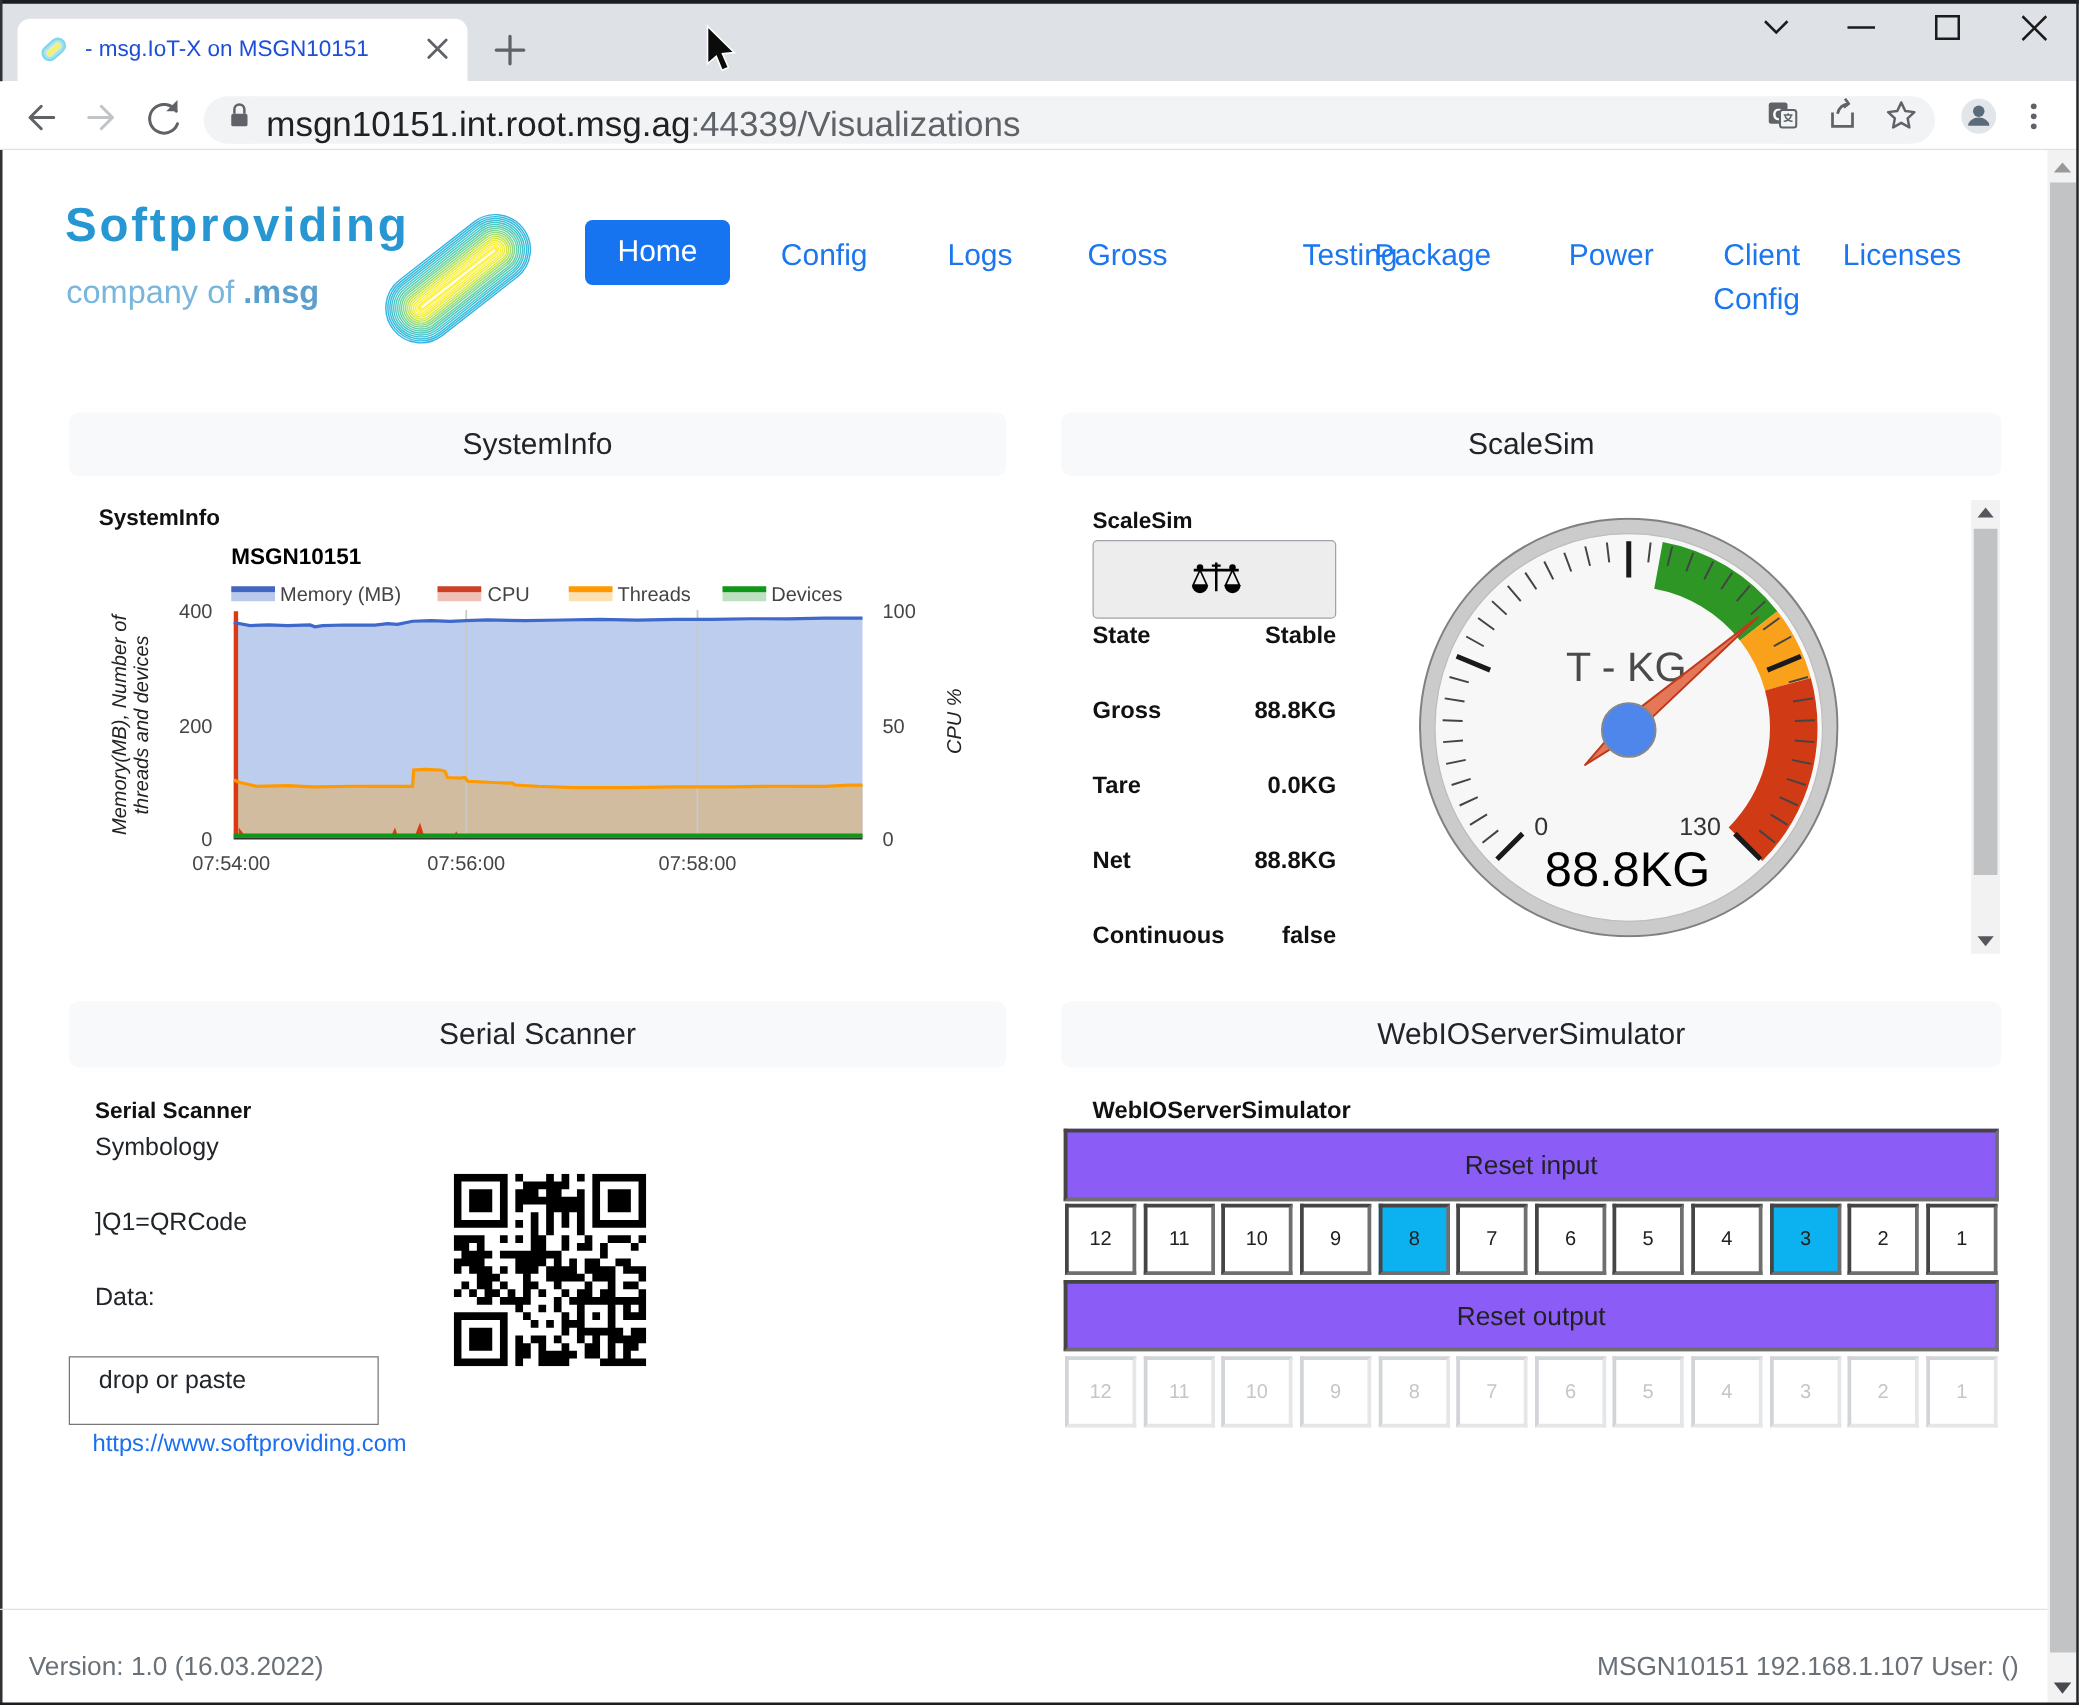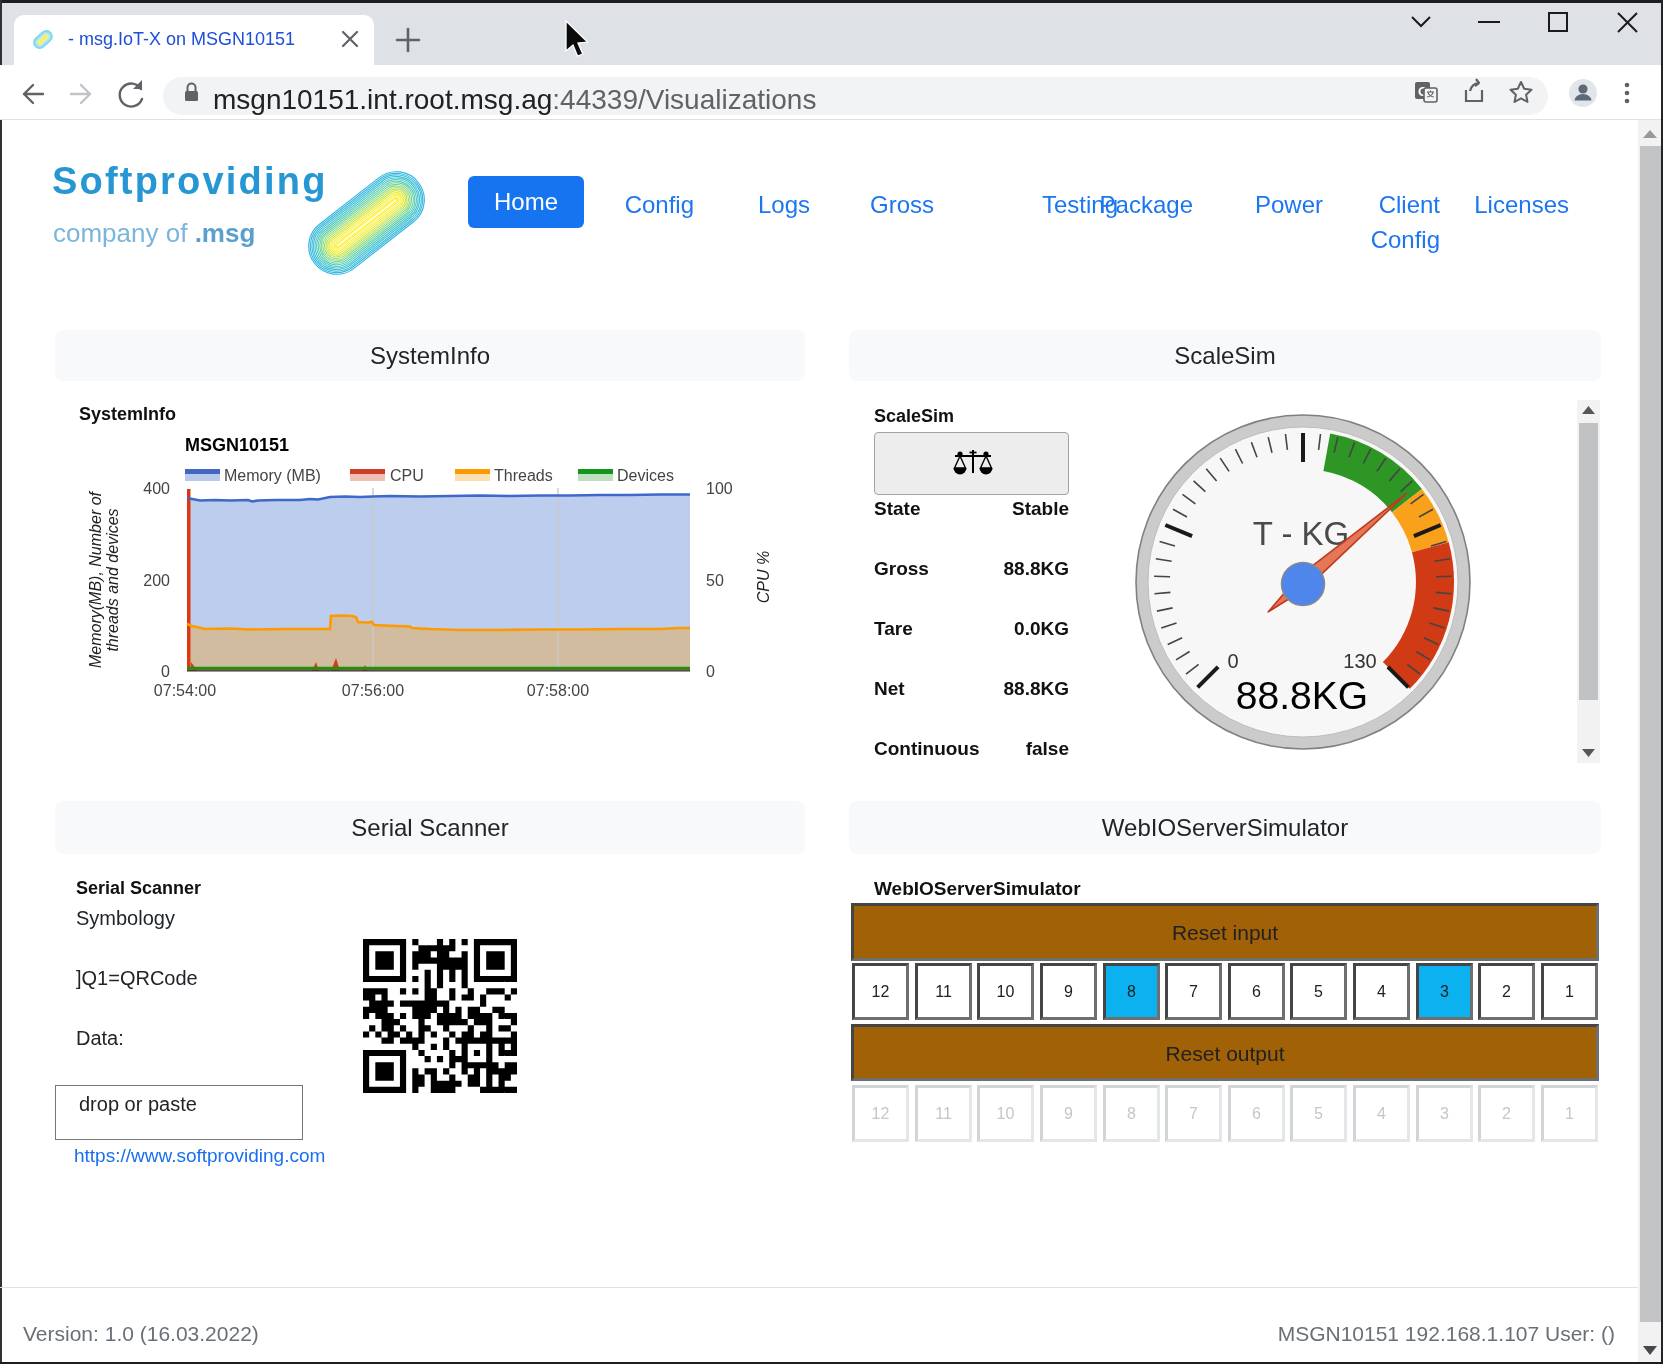--- a/index.html
+++ b/index.html
@@ -16,21 +16,21 @@
   #toolbar{left:0;top:65px;width:1663px;height:54px;background:#fff;border-bottom:1px solid #dfe1e5;}
   #omnibox{left:163px;top:77px;width:1385px;height:38px;background:#f1f3f4;border-radius:19px;}
   #urltext{left:213px;top:84px;font-size:28px;color:#202124;}
   #urltext .gray{color:#5f6368;}
   
   .panel-h{background:#f8f9fa;border-radius:8px;text-align:center;font-size:24px;color:#212529;}
   .navlink{position:absolute;color:#1b76f0;font-size:24px;text-align:right;}
   .blabel{font-weight:bold;font-size:18px;color:#111;}
   .row-l{position:absolute;font-weight:bold;font-size:19px;color:#111;}
   .row-v{position:absolute;font-weight:bold;font-size:19px;color:#111;text-align:right;}
-  .wbtn{position:absolute;border-width:3px;border-style:solid;border-color:#454545 #6f6f6f #6f6f6f #454545;background:#a16207;color:#212121;font-size:21px;text-align:center;box-sizing:border-box;}
+  .wbtn{position:absolute;border-width:3px;border-style:solid;border-color:#454545 #6f6f6f #6f6f6f #454545;background:#8b5cf6;color:#212121;font-size:21px;text-align:center;box-sizing:border-box;}
   .nbtn{position:absolute;width:57px;height:57px;border-width:3px;border-style:solid;border-color:#454545 #6f6f6f #6f6f6f #454545;background:#fff;color:#212121;font-size:16px;text-align:center;line-height:51px;box-sizing:border-box;}
   .nbtn.on{background:#0cb2ef;}
   .nbtn.dis{border-color:#d2d5d8 #e4e6e8 #e4e6e8 #d2d5d8;color:#c3c7ca;background:#fff;}
 </style>
 </head>
 <body>
 <div id="stage">
 
   <div class="abs" id="tabbar"></div>
   <div class="abs" id="topedge"></div>

